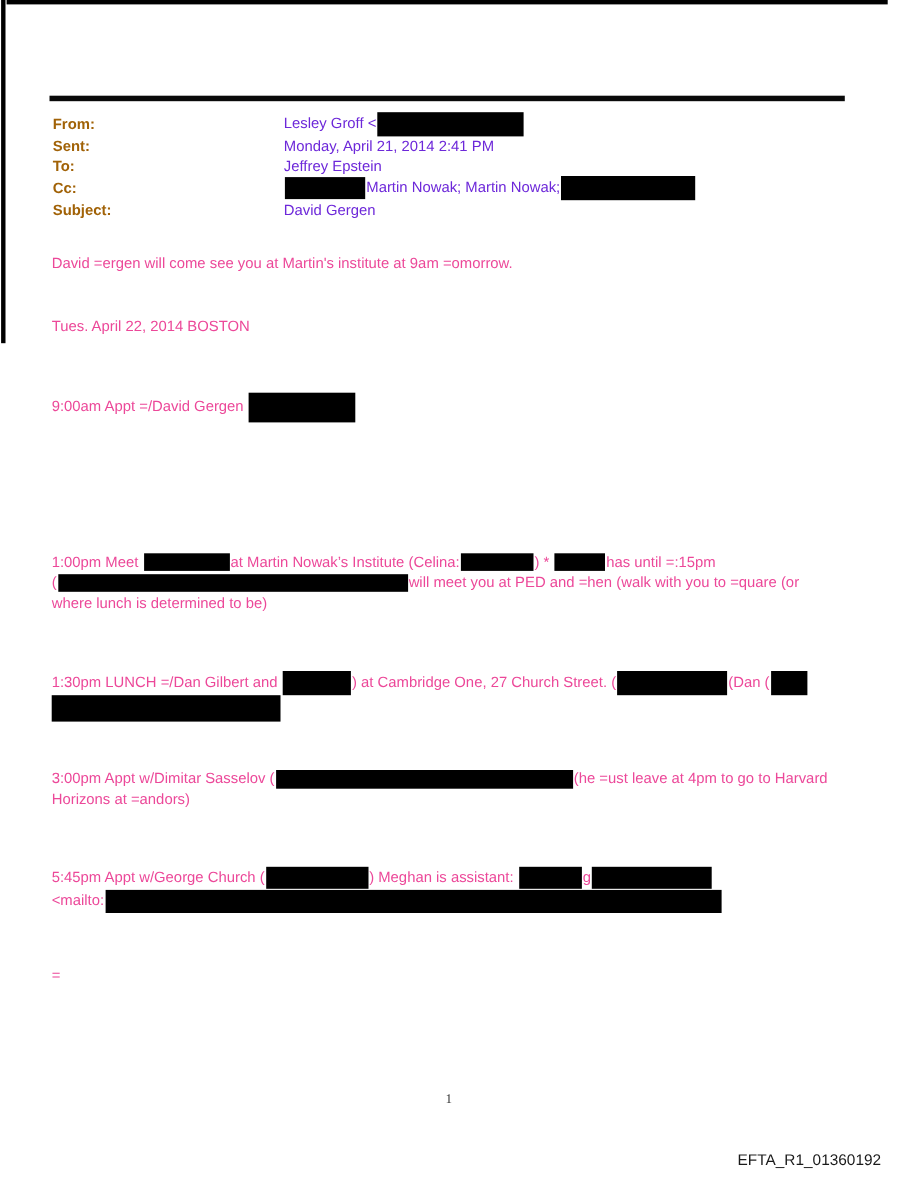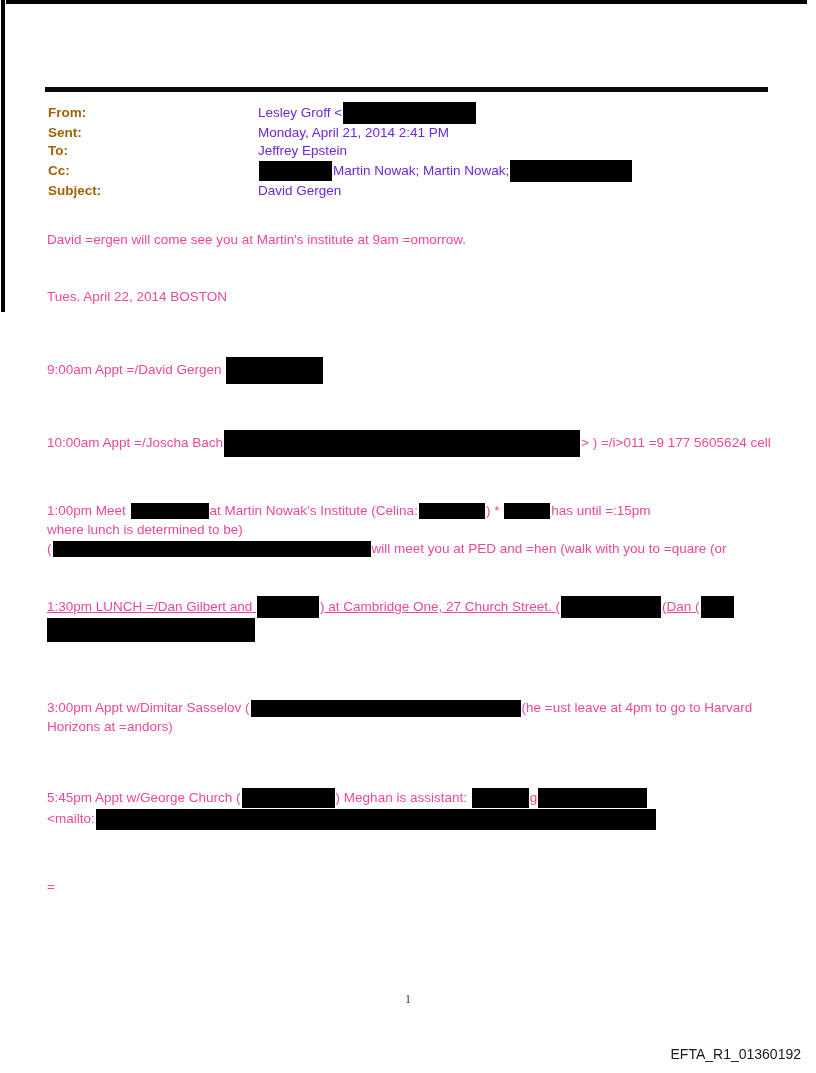--- a/index.html
+++ b/index.html
@@ -67,37 +67,34 @@
   </div>
 
   <div class="para" style="top:288px;">
     <span>Tues. April 22, 2014 BOSTON</span>
   </div>
 
   <div class="para" style="top:357px;">
     <span>9:00am Appt =/David Gergen </span><span class="redact" style="width:97px;height:27px;"></span>
   </div>
 
-  <div class="para" style="top:430px;">
-    <span>10:00am Appt =/Joscha Bach</span><span class="redact" style="width:356px;height:27px;"></span><span>&gt; ) =/i&gt;011 =9 177 5605624 cell</span>
-  </div>
 
   <div class="para" style="top:502px;">
     <div>
       <span>1:00pm Meet </span><span class="redact" style="width:78px;height:16px;"></span><span>at Martin Nowak’s Institute (Celina:</span><span class="redact" style="width:66px;height:16px;"></span><span>) * </span><span class="redact" style="width:46px;height:16px;"></span><span>has until =:15pm</span>
     </div>
     <div>
-      <span>where lunch is determined to be)</span>
+      <span>(</span><span class="redact" style="width:318px;height:16px;"></span><span>will meet you at PED and =hen  (walk with you to =quare (or</span>
     </div>
     <div>
-      <span>(</span><span class="redact" style="width:318px;height:16px;"></span><span>will meet you at PED and =hen  (walk with you to =quare (or</span>
+      <span>where lunch is determined to be)</span>
     </div>
   </div>
 
-  <div class="para" style="top:596px;text-decoration:underline;">
+  <div class="para" style="top:610px;">
     <div>
       <span>1:30pm LUNCH =/Dan Gilbert and </span><span class="redact" style="width:62px;height:22px;"></span><span>) at Cambridge One, 27 Church Street.  (</span><span class="redact" style="width:100px;height:22px;"></span><span>(Dan (</span><span class="redact" style="width:33px;height:22px;"></span>
     </div>
     <div>
       <span class="redact" style="width:208px;height:24px;margin-left:0;"></span>
     </div>
   </div>
 
   <div class="para" style="top:699px;">
     <div>

